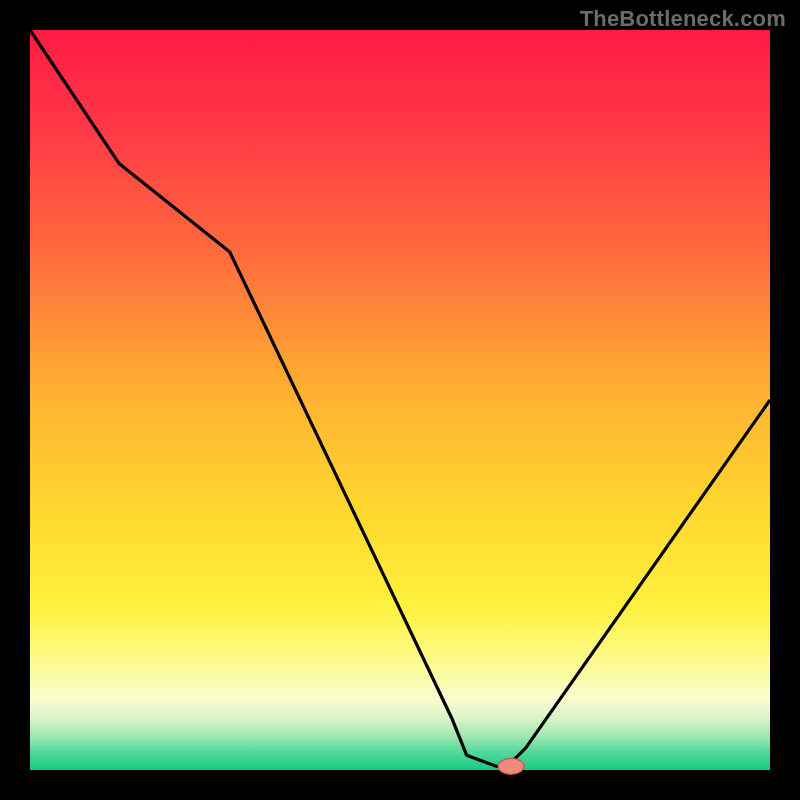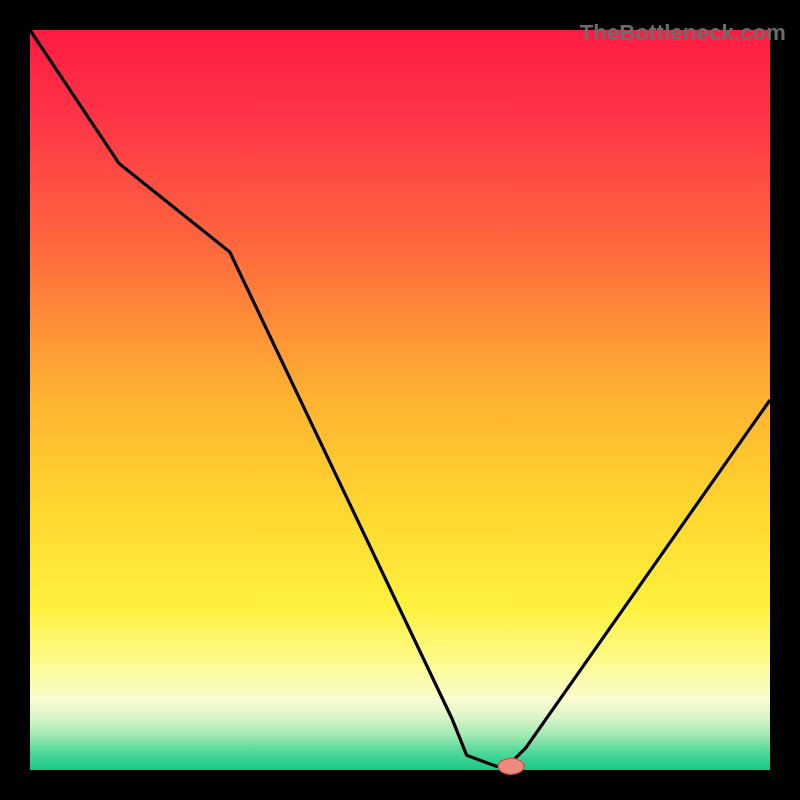--- a/index.html
+++ b/index.html
@@ -11,21 +11,21 @@
     overflow: hidden;
   }
   .chart-container {
     position: relative;
     width: 800px;
     height: 800px;
     background: #000;
   }
   .watermark {
     position: absolute;
-    top: 20px;
+    top: 6px;
     right: 14px;
     font-family: Arial, Helvetica, sans-serif;
     font-size: 22px;
     font-weight: 600;
     color: #6c6c6c;
     letter-spacing: 0.2px;
     z-index: 10;
   }
   svg {
     display: block;

